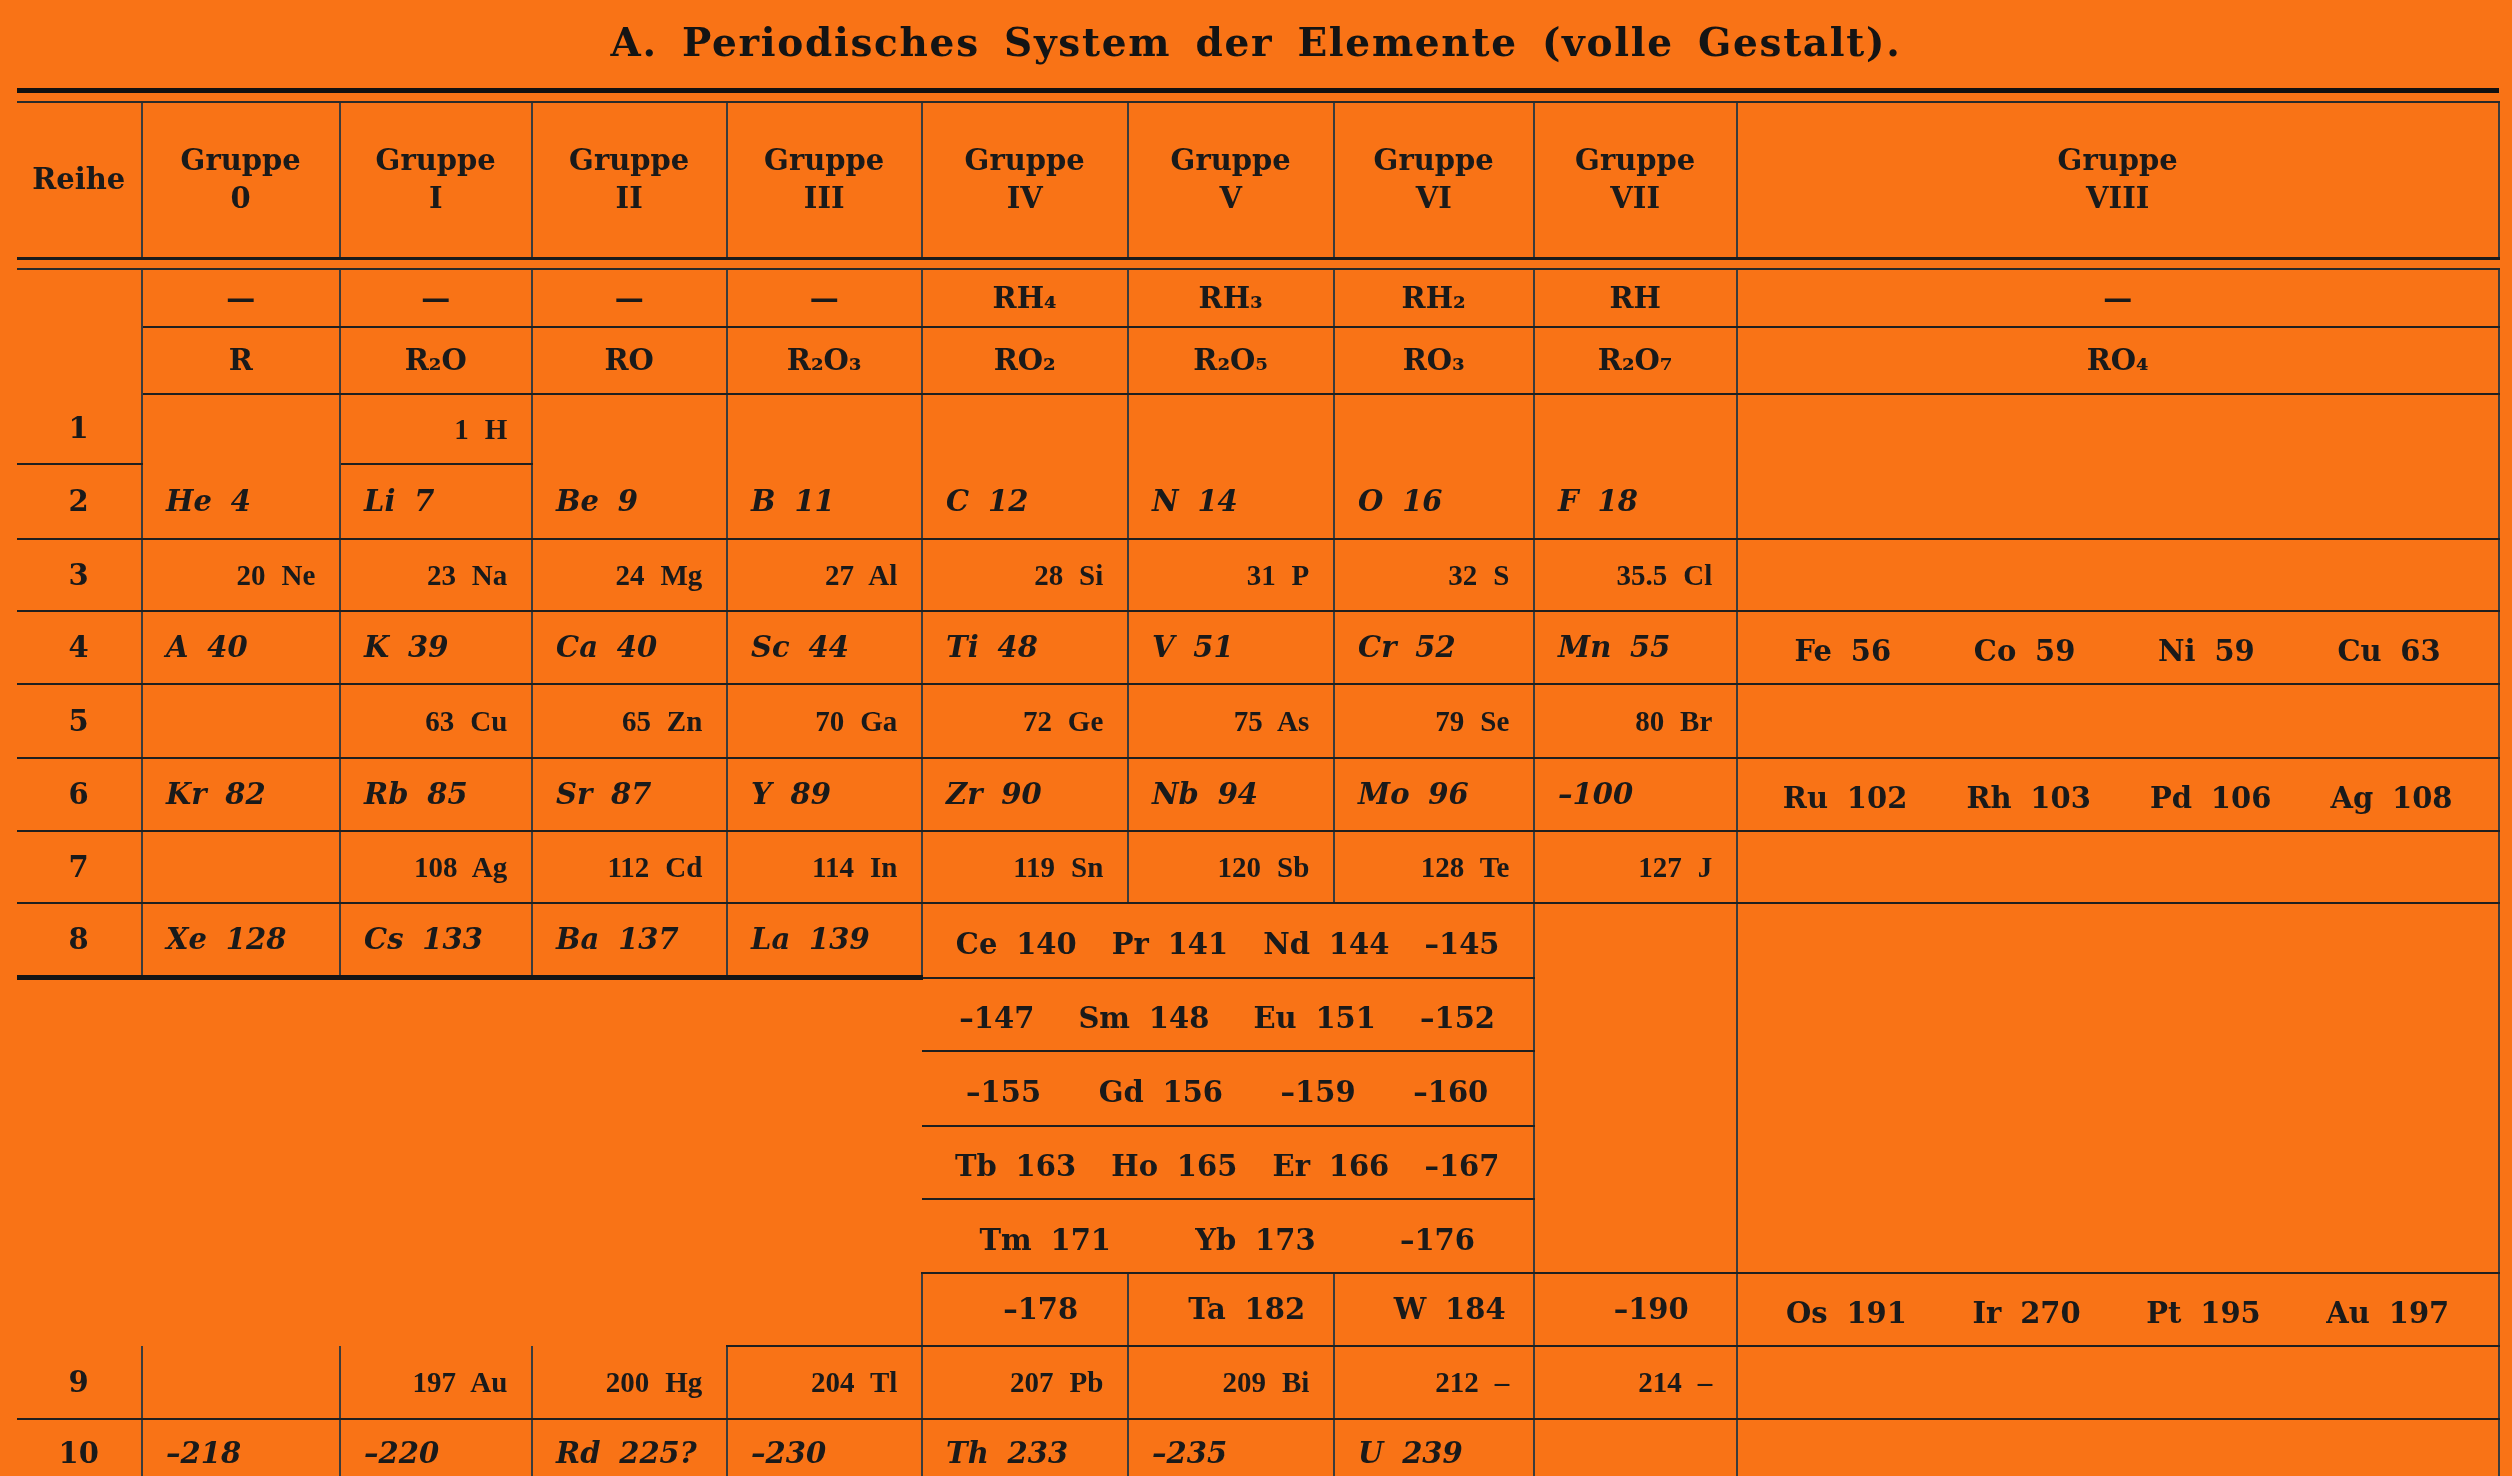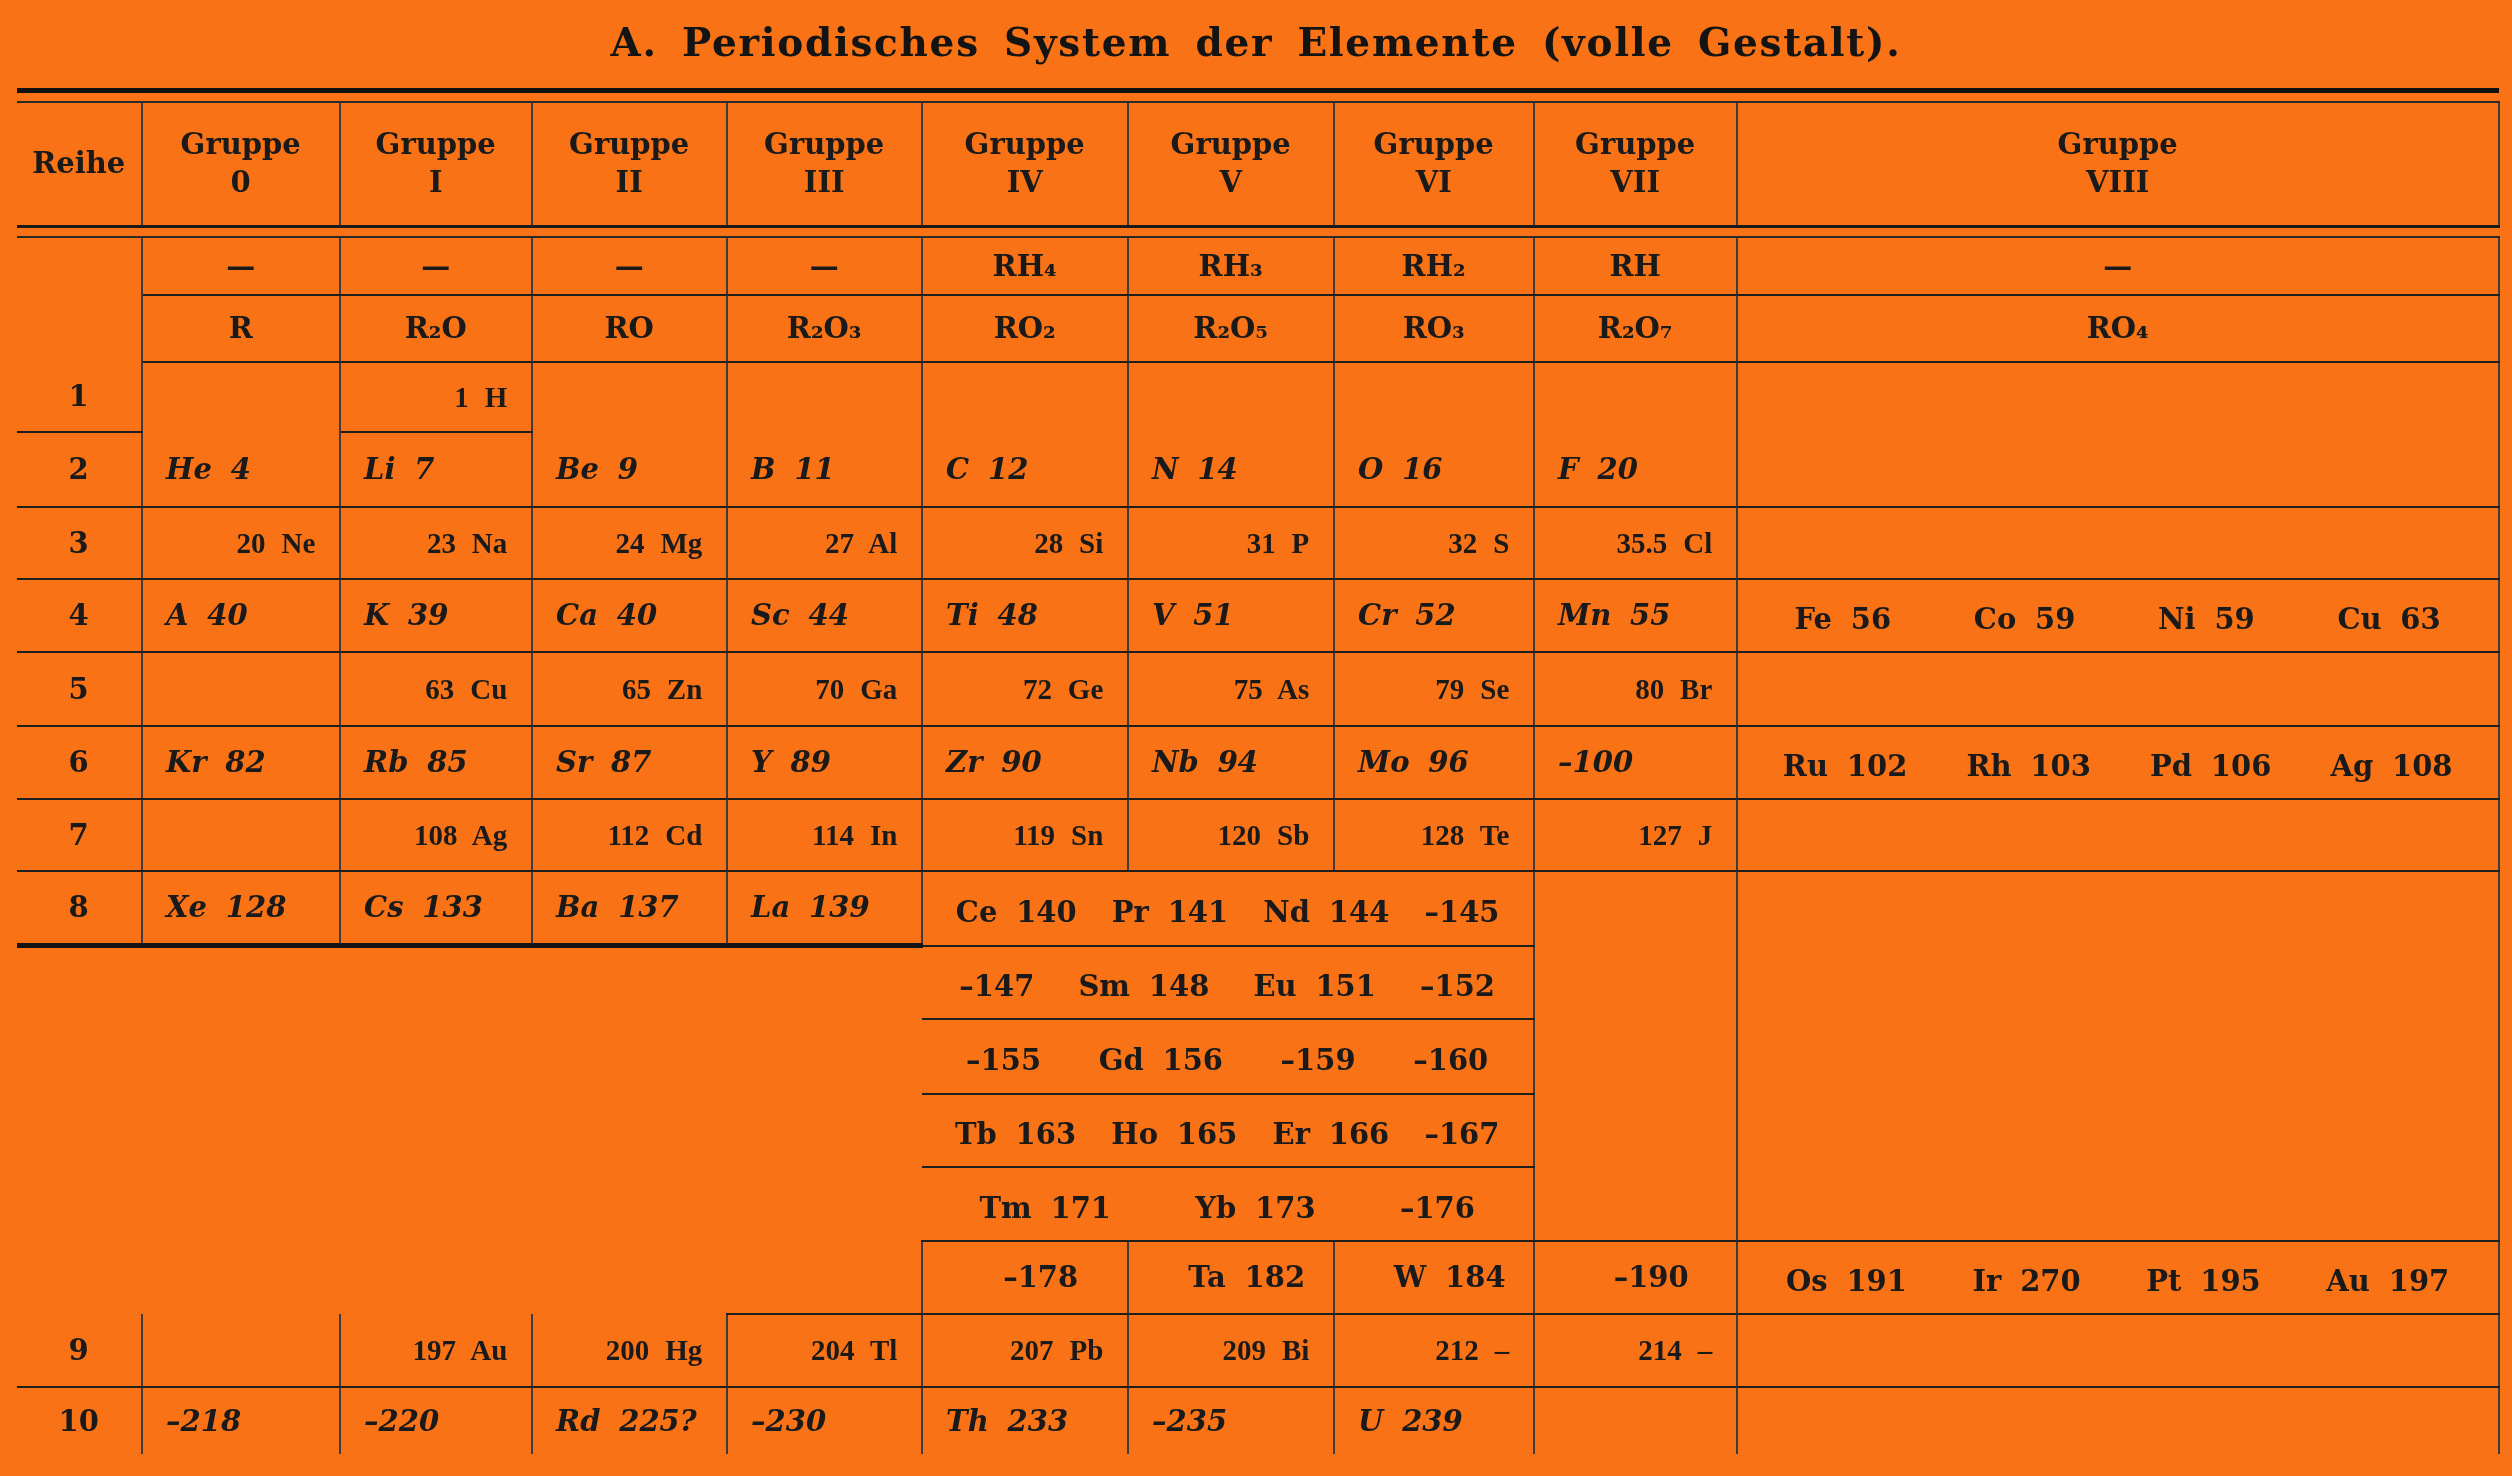--- a/index.html
+++ b/index.html
@@ -53,21 +53,21 @@
         <col style="width:200px">
         <col style="width:203px">
       <col style="width:762px">
     </colgroup>
 
     <tbody>
         <tr class="rule-top" style="height:11px">
       <td colspan="10"></td>
     </tr>
 
-    <tr style="height:125px">
+    <tr style="height:157px">
       <td class="vr hdr">Reihe</td>
       <td class="vr hdr">
             <div>Gruppe</div>
             <div>0</div>
           </td>
       <td class="vr hdr">
             <div>Gruppe</div>
             <div>I</div>
           </td>
       <td class="vr hdr">
@@ -144,21 +144,21 @@
 
     <tr style="height:75px">
       <td class="vr hb ac">2</td>
       <td class="vr hb al">He 4</td>
       <td class="vr hb al">Li 7</td>
       <td class="vr hb al">Be 9</td>
       <td class="vr hb al">B 11</td>
       <td class="vr hb al">C 12</td>
       <td class="vr hb al">N 14</td>
       <td class="vr hb al">O 16</td>
-      <td class="vr hb al">F 20</td>
+      <td class="vr hb al">F 18</td>
       <td class="vr hb"></td>
     </tr>
 
     <tr style="height:72px">
       <td class="vr hb ac">3</td>
       <td class="vr hb ar">20 Ne</td>
       <td class="vr hb ar">23 Na</td>
       <td class="vr hb ar">24 Mg</td>
       <td class="vr hb ar">27 Al</td>
       <td class="vr hb ar">28 Si</td>

